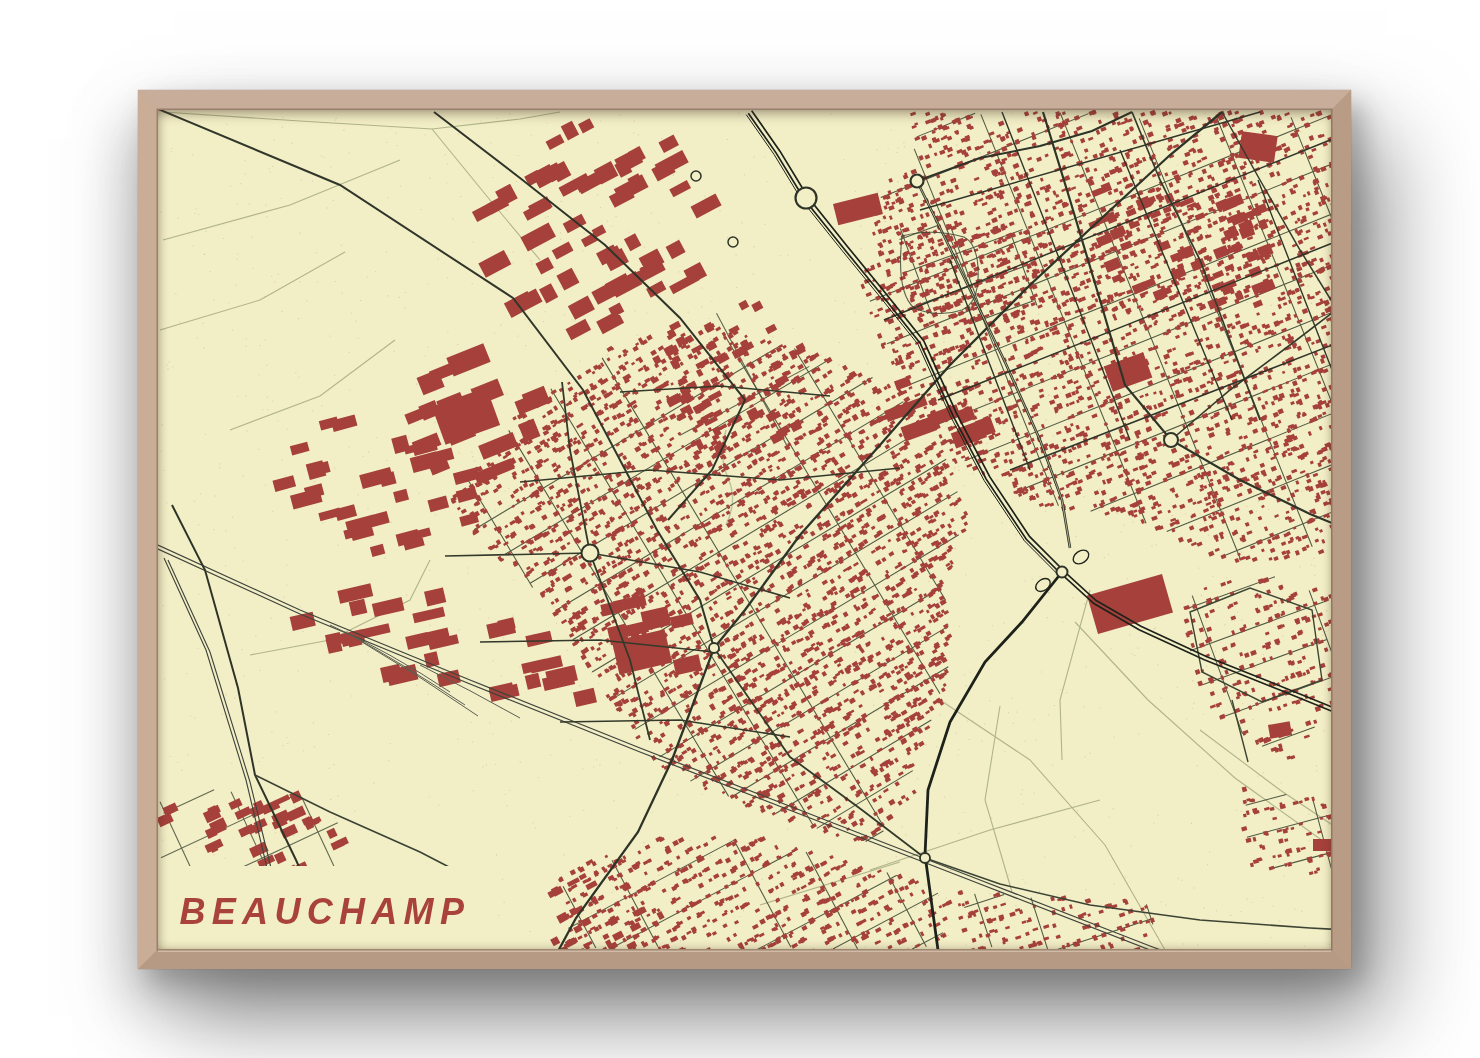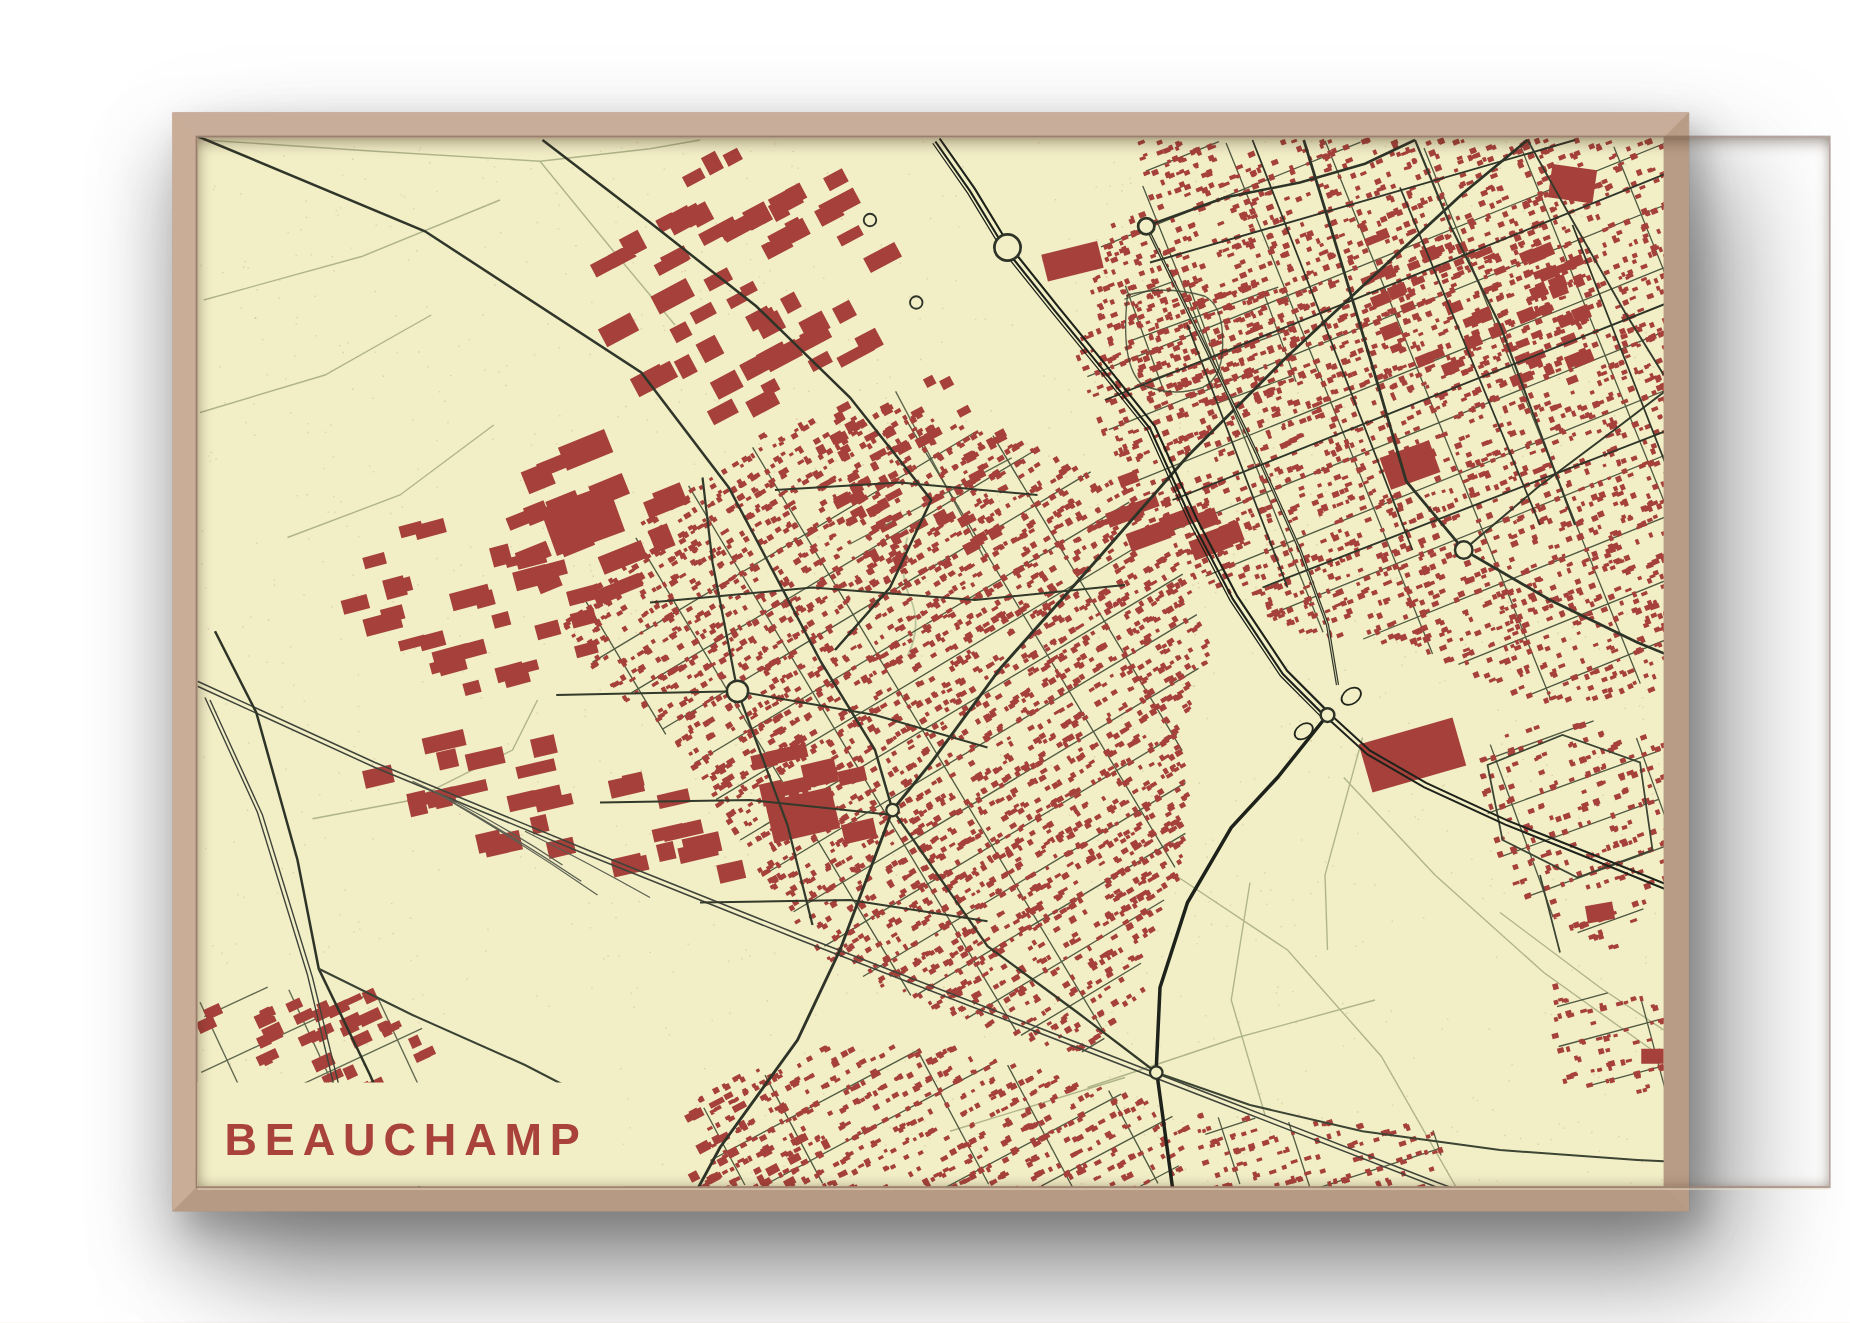--- a/index.html
+++ b/index.html
@@ -2,22 +2,23 @@
 <html><head>
 <meta charset="utf-8">
 <style>
   html,body{margin:0;padding:0;background:#ffffff;width:1480px;height:1058px;overflow:hidden;font-family:"Liberation Sans",sans-serif;}
   #frame{position:absolute;left:138px;top:90px;width:1213px;height:879px;box-sizing:border-box;
     background:#bda08d;
     border:20px solid;
     border-color:#c9ad9b #b99c86 #b79a83 #c9ad97;
     box-shadow:36px 48px 85px rgba(100,100,100,.66), -10px 32px 55px rgba(120,120,120,.4), 12px 14px 24px rgba(90,90,90,.38), 0 0 1px rgba(125,100,84,.8);
   }
-  #poster{position:absolute;left:0;top:0;width:1305px;height:839px;
+  #poster{position:absolute;left:0;top:0;width:1173px;height:839px;
     box-shadow:0 0 0 1.5px rgba(110,82,66,.5), 0 3px 0 rgba(242,229,206,.45);
+    font-style:italic;
   }
   #poster::after{content:"";position:absolute;left:0;top:0;right:0;bottom:0;pointer-events:none;
     box-shadow:inset 0 10px 12px -7px rgba(70,50,35,.5), inset 10px 0 10px -8px rgba(70,50,35,.3), inset -8px 0 10px -8px rgba(90,70,50,.3), inset 0 -7px 10px -7px rgba(90,70,50,.35);
   }
   svg{display:block}
 </style>
 </head>
 <body>
 
 <div id="frame">

